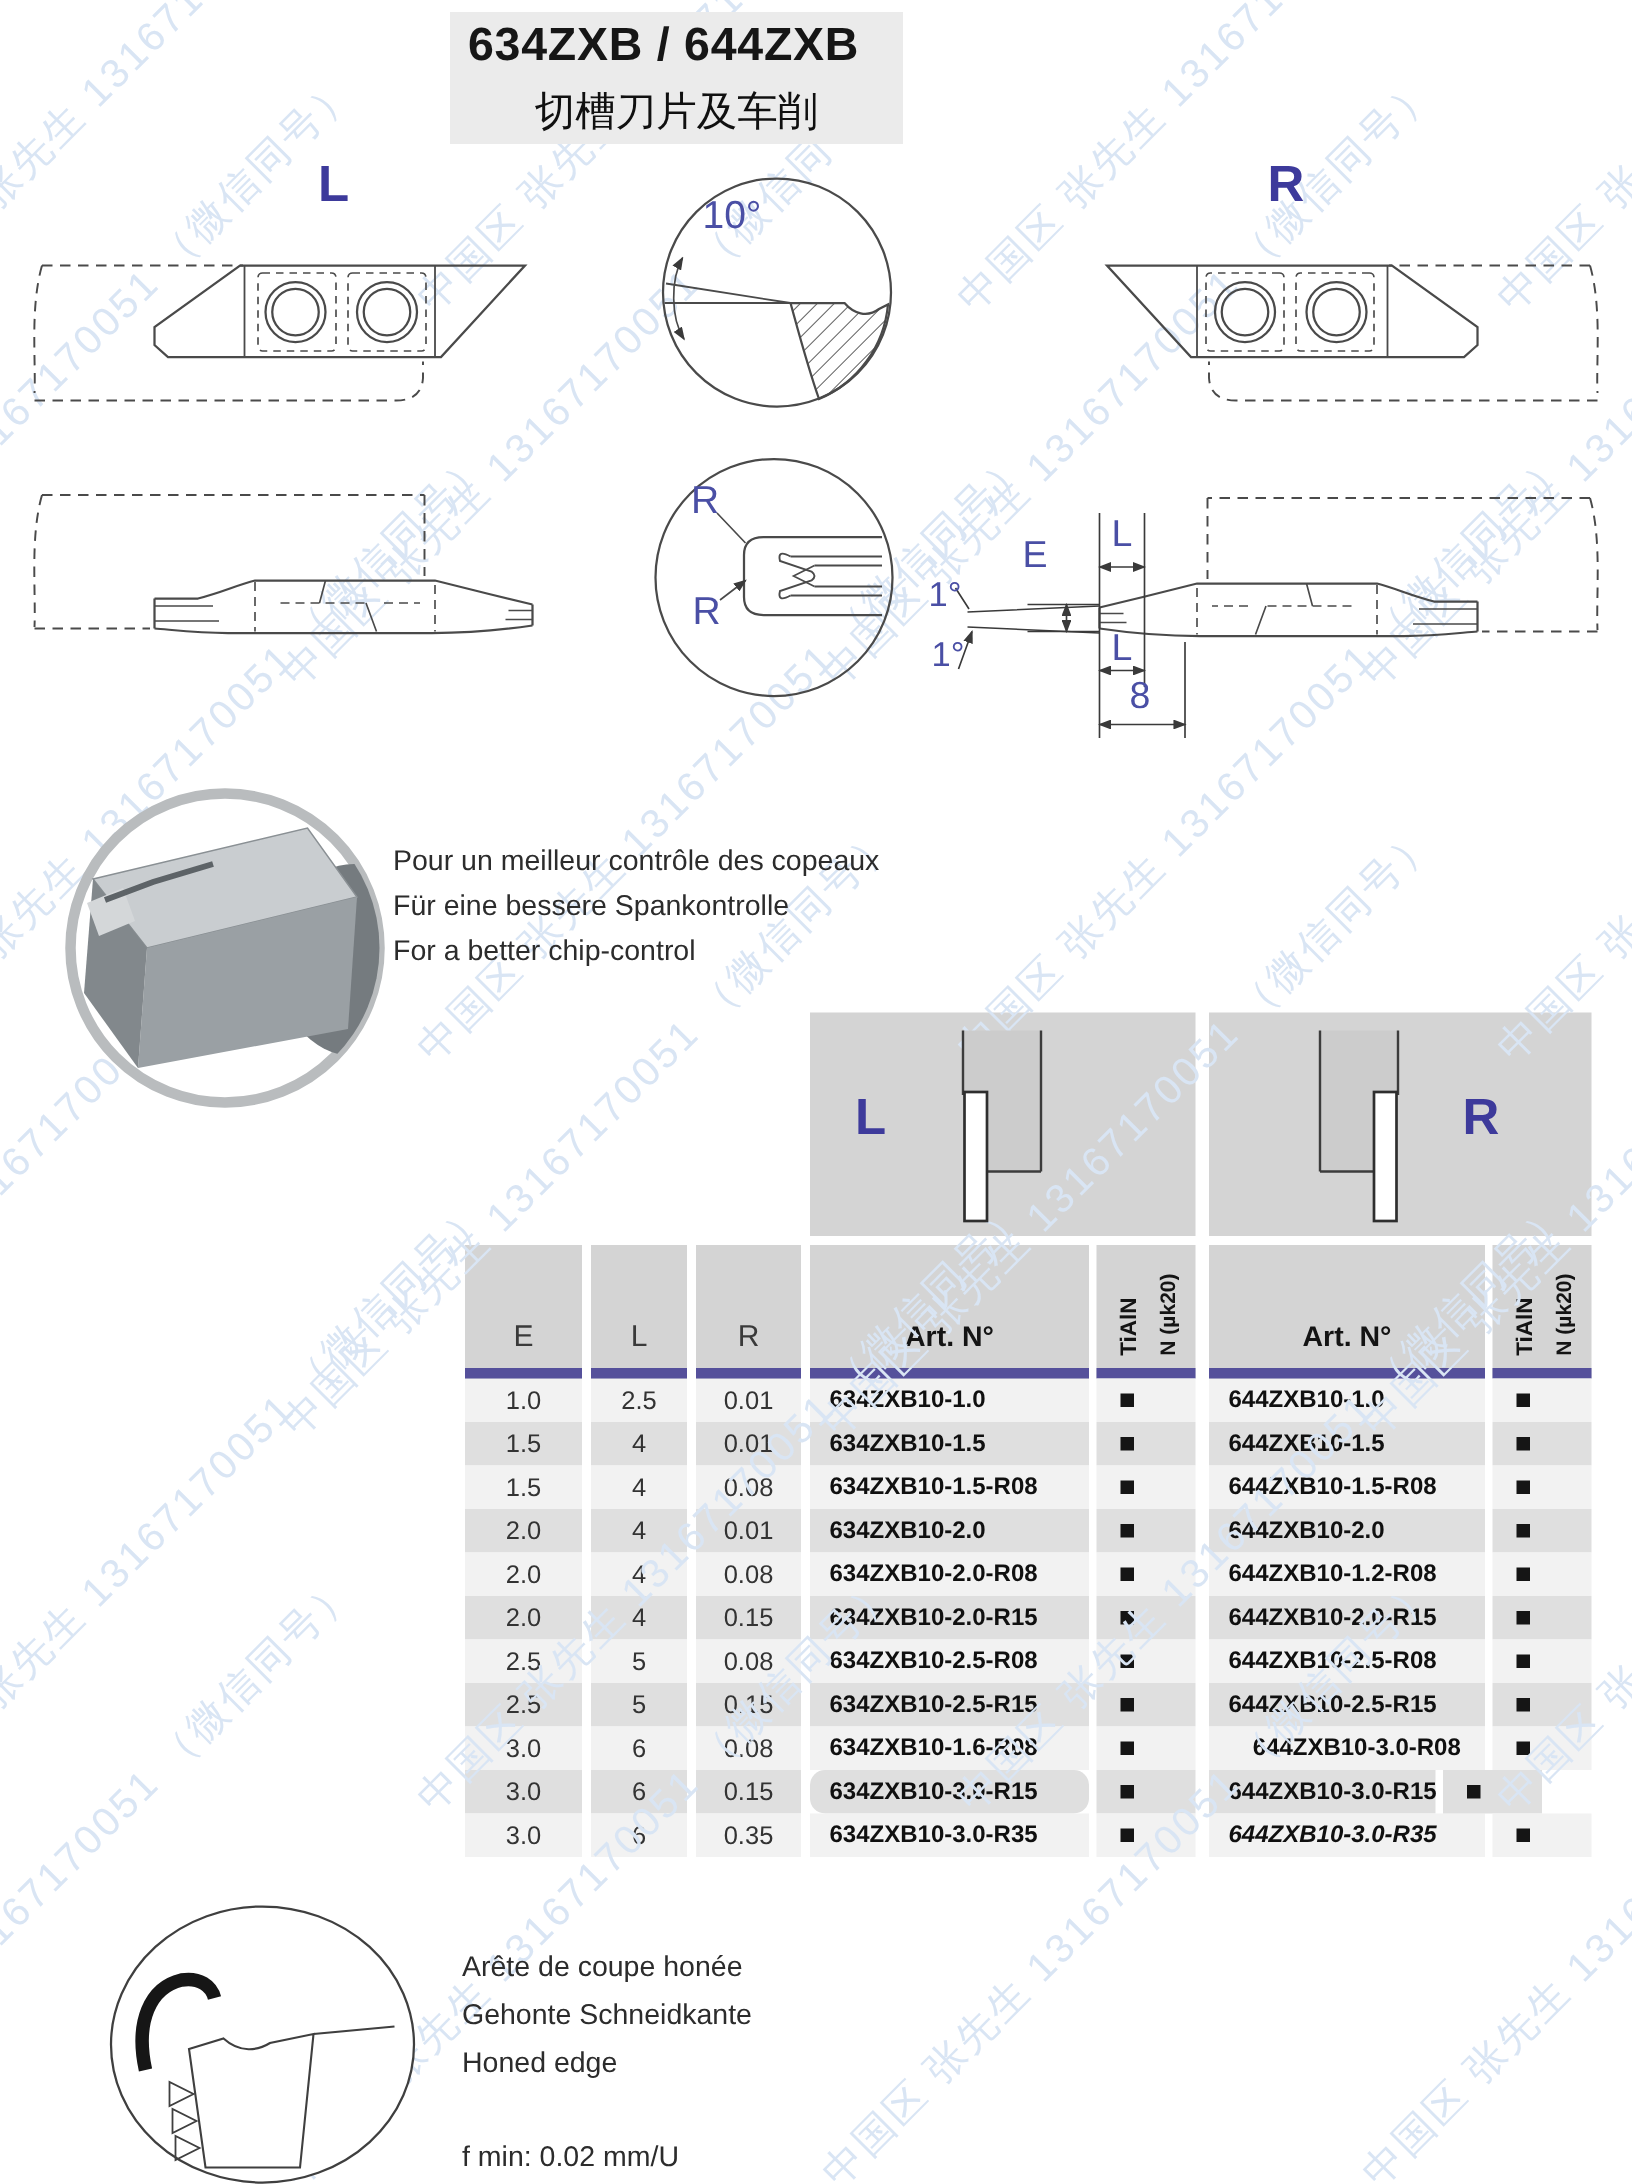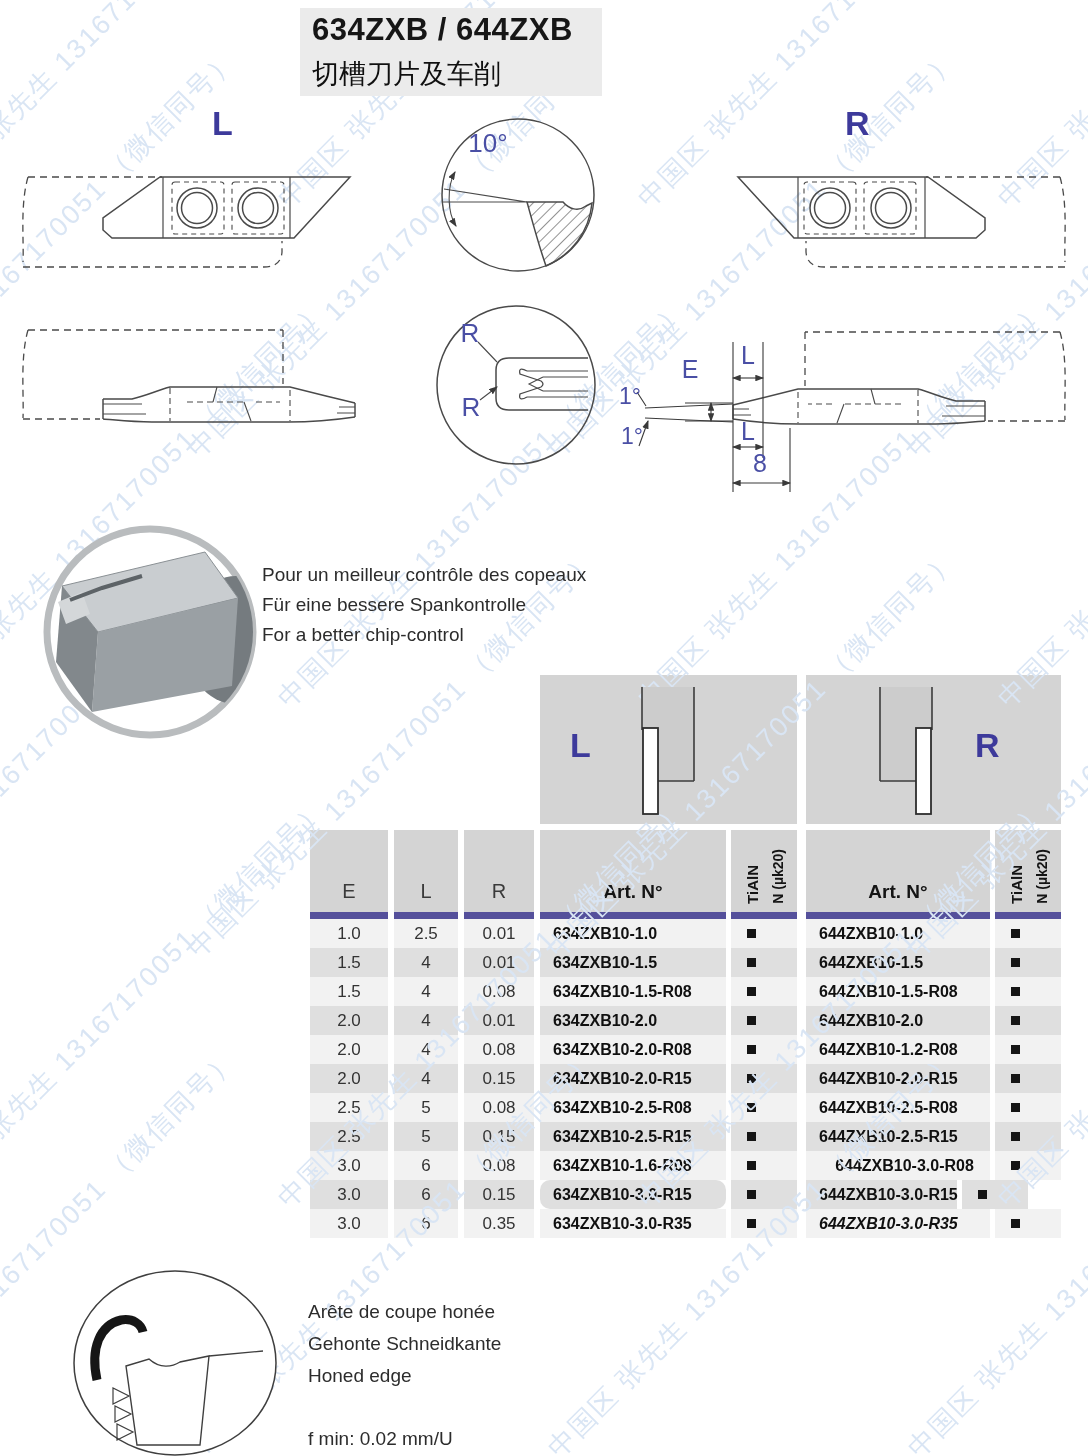--- a/index.html
+++ b/index.html
@@ -6,21 +6,21 @@
   .page{position:relative;width:1088px;height:1456px;background:#ffffff;overflow:hidden;
         font-family:"Liberation Sans",sans-serif;}
   
   .wm-layer{position:absolute;inset:0;z-index:2;pointer-events:none;}
   .wm{position:absolute;color:#d9e5f4;font-size:27px;letter-spacing:2px;white-space:nowrap;
       transform:rotate(-45deg);transform-origin:0 0;}
   
   .title-box{position:absolute;left:300px;width:302px;box-sizing:border-box;background:#ebebeb;
              padding:4px 12px;z-index:4;}
   .title-1{top:8px;font-size:31px;font-weight:bold;color:#161616;letter-spacing:.5px;}
-  .title-2{top:52px;font-size:27px;color:#101010;}
+  .title-2{top:52px;font-size:27px;color:#101010;text-align:center;}
   
   .var-label{position:absolute;z-index:4;font-size:34px;font-weight:bold;color:#3d3a9b;}
   .var-l{left:212px;top:104px;}
   .var-r{left:845px;top:104px;}
   
   .gray-box{position:absolute;top:675px;height:149px;background:#d4d4d4;z-index:1;}
   .box-l{left:540px;width:257px;}
   .box-r{left:806px;width:255px;}
   .box-label{position:absolute;z-index:4;font-size:34px;font-weight:bold;color:#3d3a9b;}
   .box-label-l{left:570px;top:726px;}

